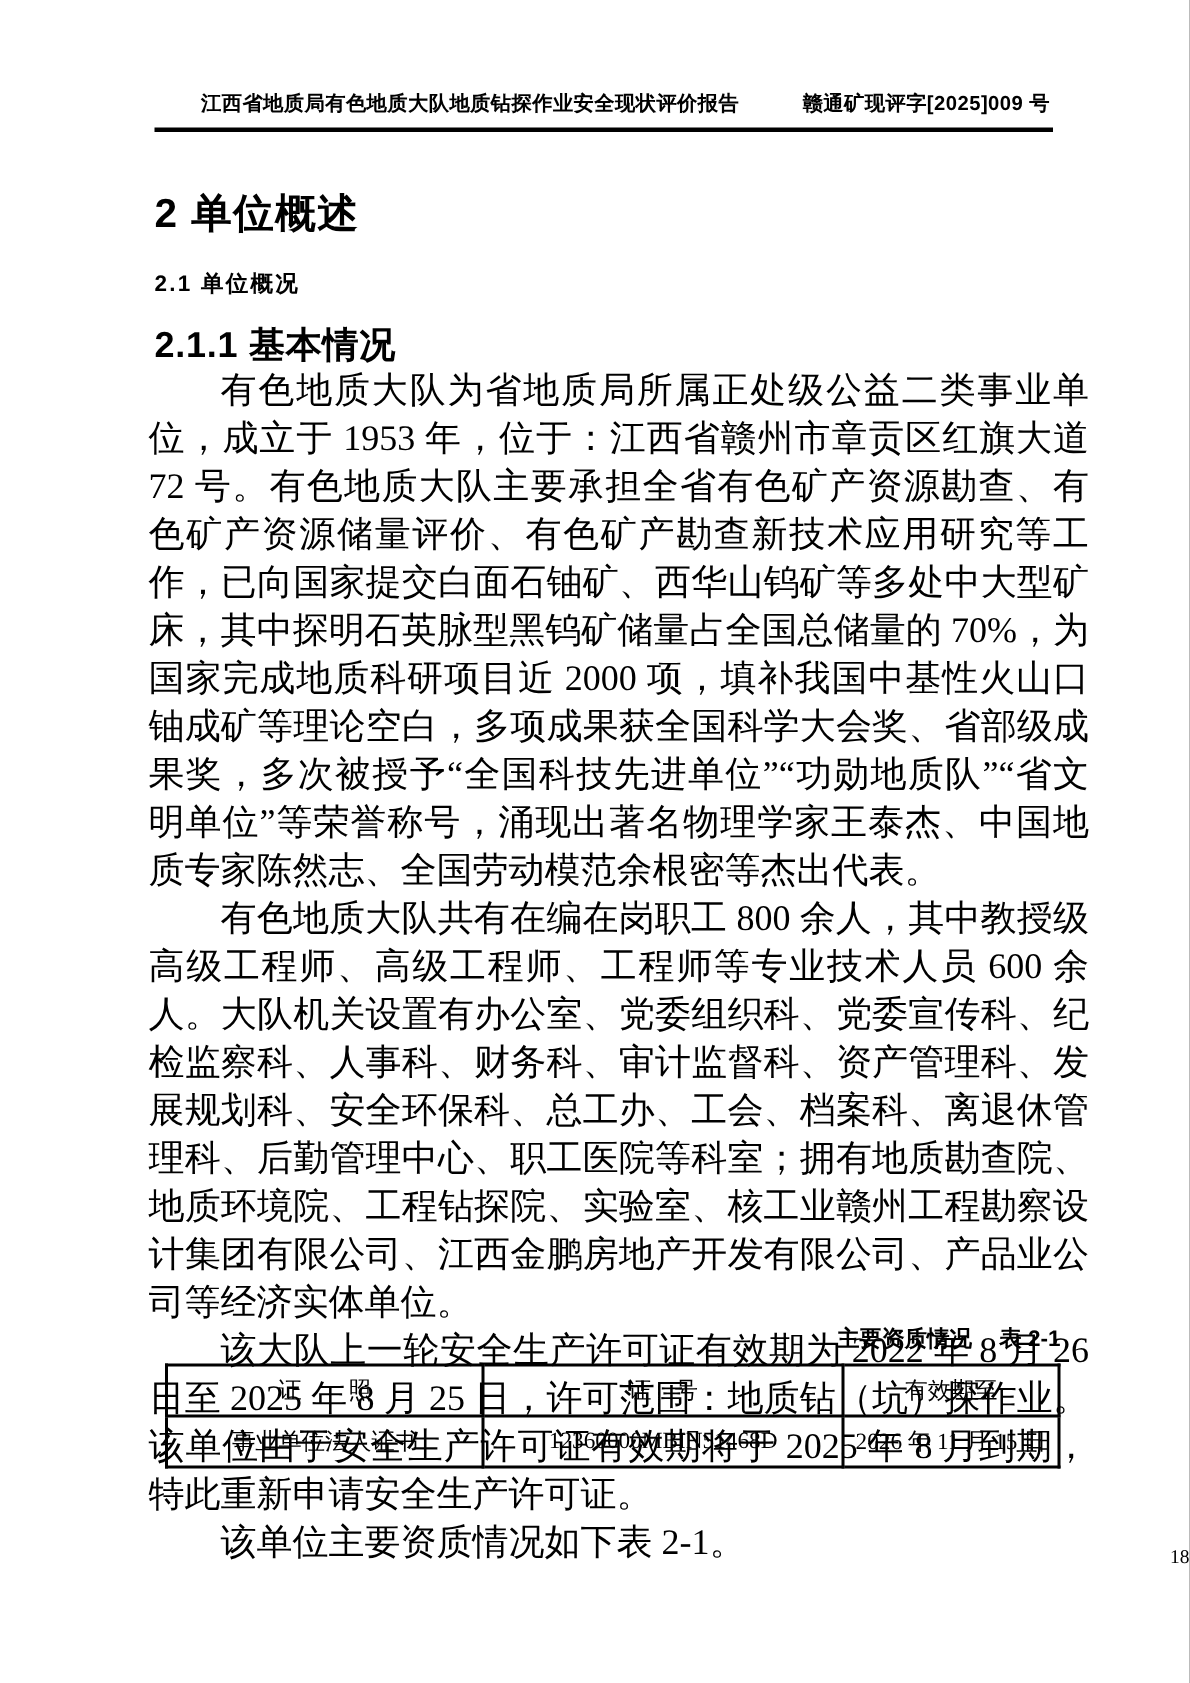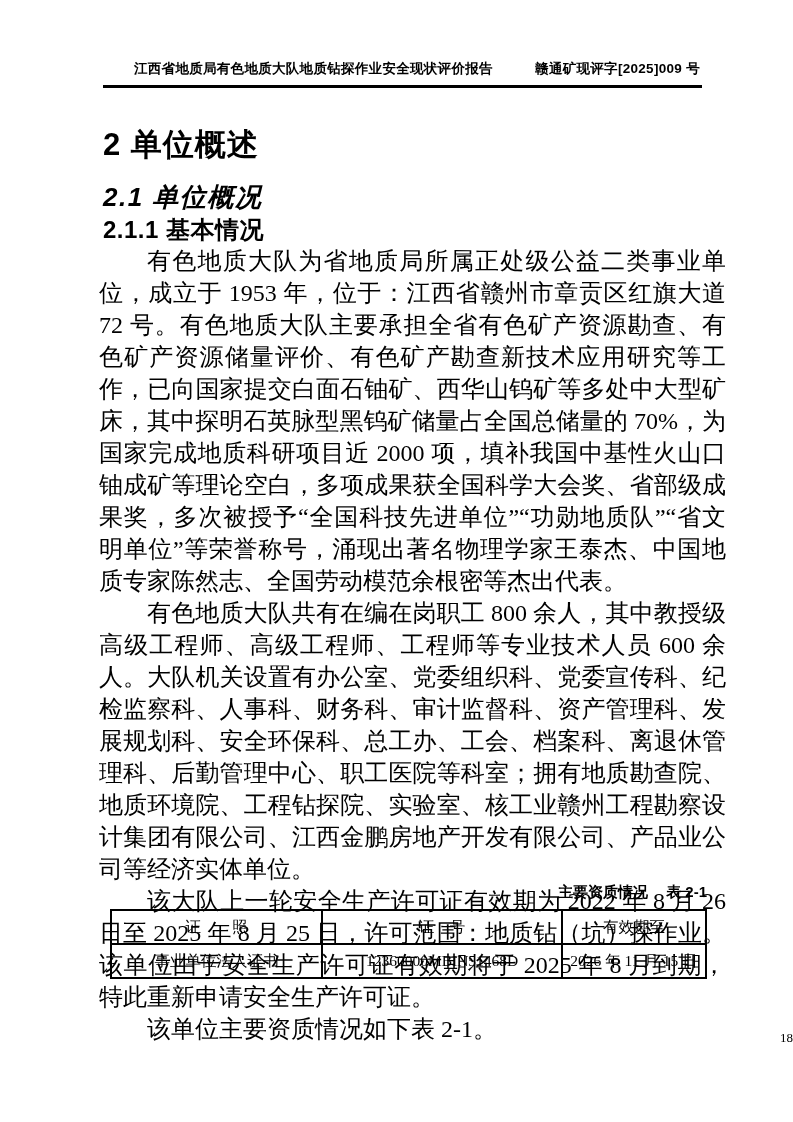--- a/index.html
+++ b/index.html
@@ -33,32 +33,31 @@
   }
   .running-header .left { margin-left: 31px; }
   .running-header .right { margin-right: 2px; padding-left: 28px; }
   
   .h-chapter {
     position: absolute;
     left: 103px;
     top: 124px;
     font-family: "Liberation Sans", "DejaVu Sans", sans-serif;
     font-weight: bold;
-    font-size: 31px;
+    font-size: 27px;
     letter-spacing: 1px;
   }
   .h-section {
     position: absolute;
     left: 103px;
     top: 180px;
     font-family: "Liberation Sans", "DejaVu Sans", sans-serif;
     font-weight: bold;
-    font-size: 26px;
+    font-size: 15px;
     letter-spacing: 1.5px;
-    font-style: italic;
   }
   .h-subsection {
     position: absolute;
     left: 103px;
     top: 214px;
     font-family: "Liberation Sans", "DejaVu Sans", sans-serif;
     font-weight: 600;
     font-size: 24px;
     letter-spacing: 0.5px;
   }

